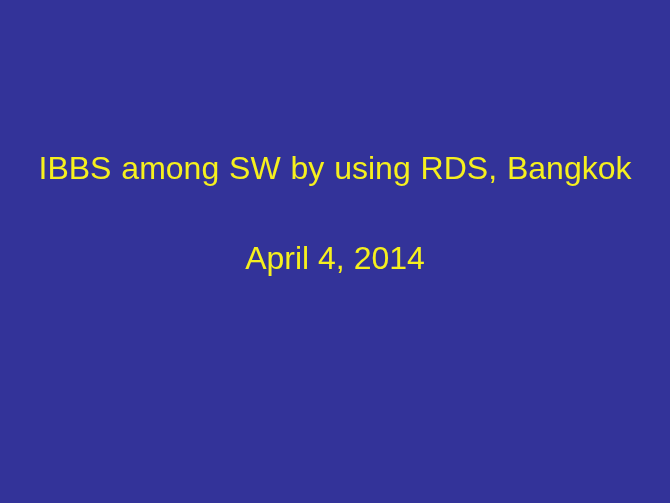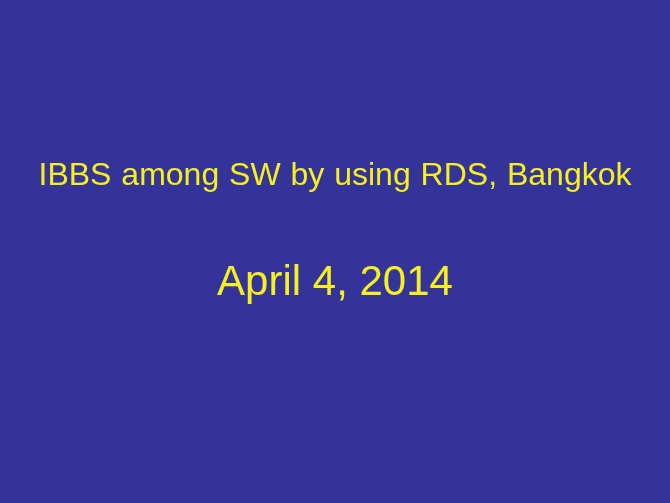--- a/index.html
+++ b/index.html
@@ -24,21 +24,21 @@
     height: 503px;
     background-color: #333399;
     overflow: hidden;
   }
 
   
   .title-block {
     position: absolute;
     left: 0;
     right: 0;
-    top: 152px;
+    top: 146px;
     text-align: center;
     padding: 0 24px;
     box-sizing: border-box;
   }
 
   .slide-title {
     margin: 0;
     font-family: "Liberation Sans", sans-serif;
     font-weight: normal;
     font-size: 32px;
@@ -51,24 +51,24 @@
 
   .spacer-line {
     height: 45px;
     line-height: 45px;
     font-size: 32px;
     color: transparent;
     user-select: none;
   }
 
   .slide-date {
-    margin: 16px;
+    margin: 0;
     font-family: "Liberation Sans", sans-serif;
     font-weight: normal;
-    font-size: 42px;
+    font-size: 32px;
     line-height: 45px;
     color: #f6f01e;
   }
 </style>
 </head>
 <body>
 
 <div class="slide" style="background-color: rgb(51, 51, 153);">
 
   <div class="title-block">

